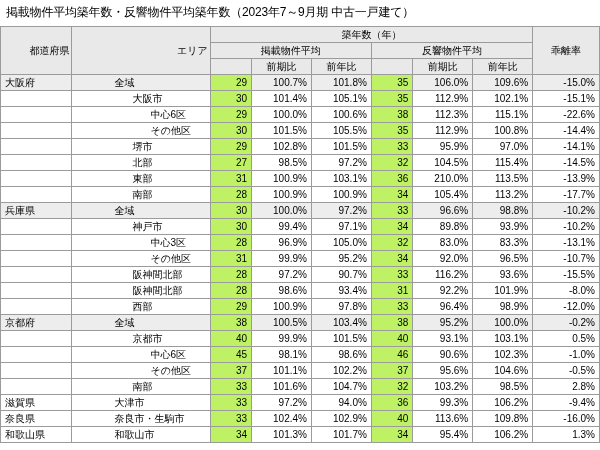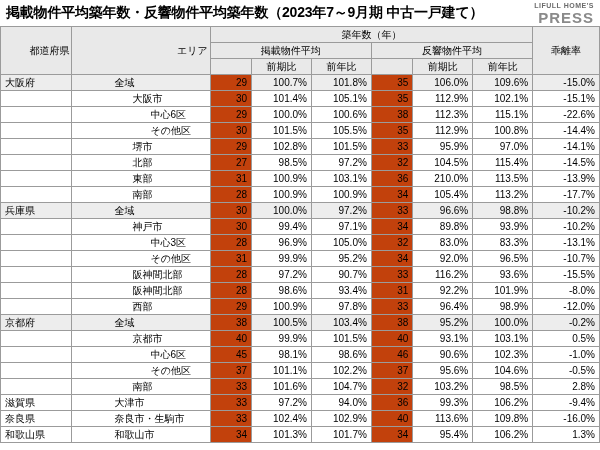--- a/index.html
+++ b/index.html
@@ -13,22 +13,22 @@
   .page{position:relative;width:600px;height:450px;box-sizing:border-box;}
 
   
   .header{
     position:relative;
     height:26px;
     padding:4px 6px 0 6px;
     box-sizing:border-box;
   }
   .title{
-    font-size:14px;
-    font-weight:bold;
+    font-size:12px;
+    font-weight:normal;
     letter-spacing:-0.2px;
     line-height:16px;
     white-space:nowrap;
   }
   .logo{
     position:absolute;
     right:6px;top:2px;
     text-align:right;
     line-height:1;
   }
@@ -67,35 +67,31 @@
     background:#e9e9e9;
     text-align:center;
     font-size:10px;
   }
   .hdr-left{text-align:right;padding-left:4px;}
   .num{text-align:right;padding-right:4px;font-size:10px;}
   .pref{text-align:left;padding-left:4px;}
   .area{text-align:left;}
   .grp{background:#ededed;}
   .grp .pref,.grp .area{font-weight:normal;}
-  .shade{background:#c2410c;margin-top:24px;}
+  .shade{background:#bef264;margin-top:24px;}
 
   
 </style>
 </head>
 <body>
 
 <div class="page">
 
   <div class="header">
     <div class="title">掲載物件平均築年数・反響物件平均築年数（2023年7～9月期 中古一戸建て）</div>
-    <div class="logo">
-      <div class="l1">LIFULL HOME'S</div>
-      <div class="l2">PRESS</div>
-    </div>
   </div>
 
   <table>
     <colgroup>
       <col style="width:62px">
       <col style="width:120px">
       <col style="width:36px">
       <col style="width:52px">
       <col style="width:52px">
       <col style="width:36px">

